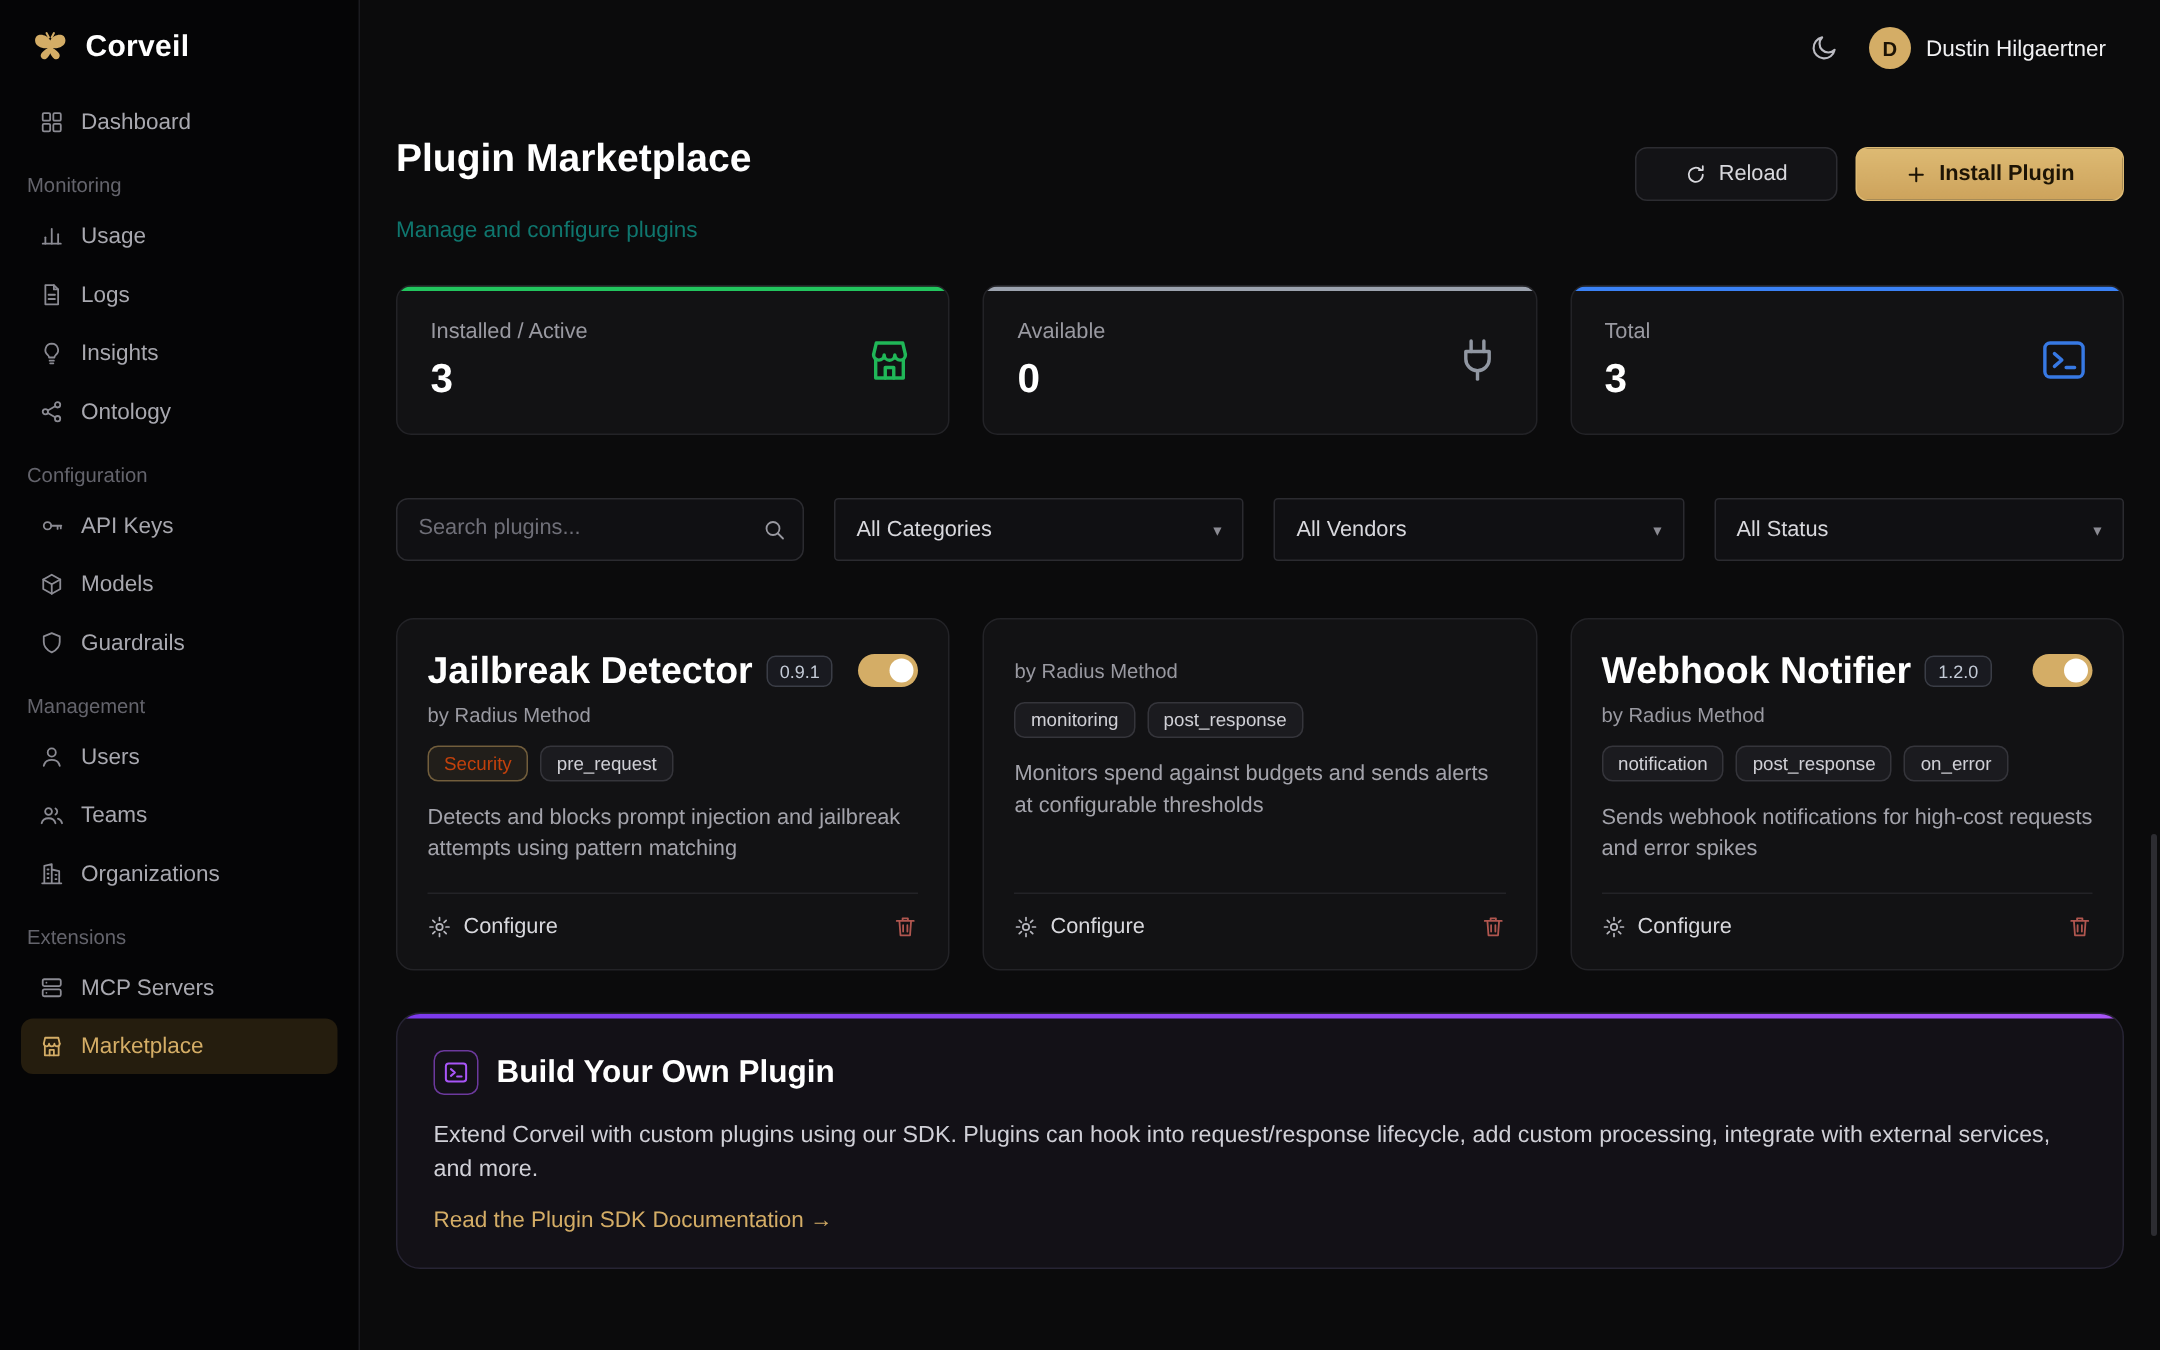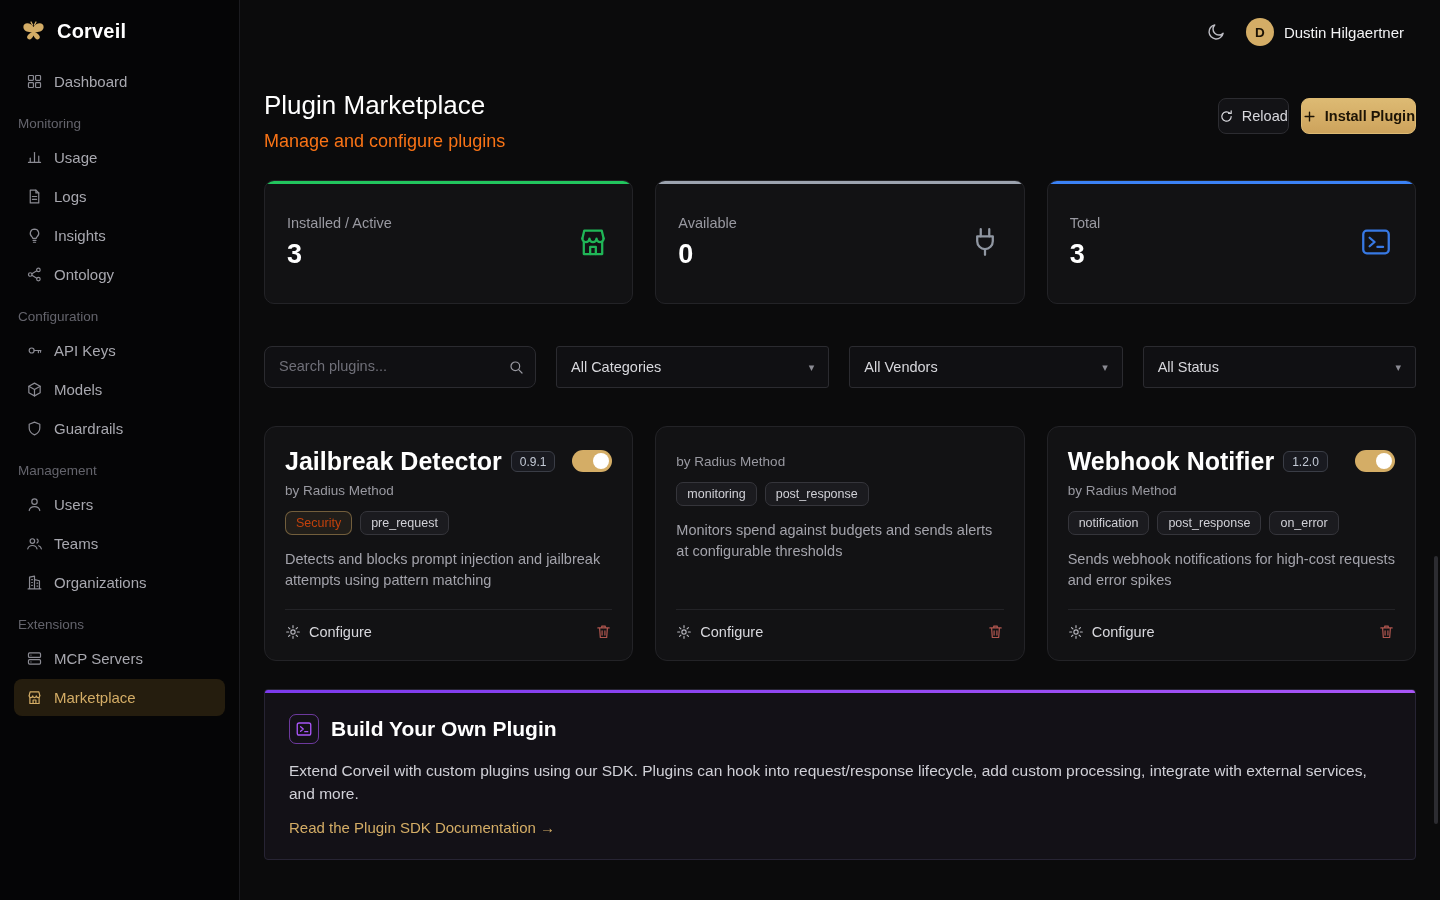--- a/index.html
+++ b/index.html
@@ -29,34 +29,34 @@
   .topbar{height:64px;flex:0 0 64px;display:flex;align-items:center;justify-content:flex-end;
           gap:20px;padding:0 36px}
   .icon-btn{background:none;border:none;padding:0;width:20px;height:20px;color:#bcbcc3;cursor:pointer}
   .user{display:flex;align-items:center;gap:10px;cursor:pointer}
   .avatar{width:28px;height:28px;border-radius:50%;background:var(--gold);color:#1c1305;
           display:flex;align-items:center;justify-content:center;font-size:13.5px;font-weight:700}
   .user-name{font-size:15px;color:#f2f2f4}
 
   .content{flex:1;padding:26px 24px 0;overflow:hidden}
   .page-head{display:flex;justify-content:space-between;align-items:flex-start}
-  .page-title{font-size:26px;font-weight:400;color:#fff;margin:0 0 10px}
-  .page-sub{font-size:18px;color:#f97316}
+  .page-title{font-size:26px;font-weight:700;color:#fff;margin:0 0 24px}
+  .page-sub{font-size:15px;color:#0f766e}
   .head-actions{display:flex;gap:12px;margin-top:8px}
-  .btn{display:flex;align-items:center;gap:8px;font-size:14.5px;padding:9px 0;border-radius:8px;
+  .btn{display:flex;align-items:center;gap:8px;font-size:14.5px;padding:9px 32px;border-radius:8px;
        cursor:pointer;font-family:inherit}
   .btn-secondary{background:#131316;border:1px solid #2c2c31;color:#d8d8dd}
   .btn-primary{background:linear-gradient(180deg,#ddba73,#cda35c);border:1px solid #ddba73;
                color:#1d1405;font-weight:700}
   .bicon{width:15px;height:15px;flex:0 0 15px}
 
   
   .stats{display:grid;grid-template-columns:repeat(3,1fr);gap:22px;margin-top:28px}
   .stat-card{position:relative;background:#121214;border:1px solid #232327;border-radius:10px;
-             height:124px;padding:0 22px;display:flex;align-items:center;
+             height:100px;padding:0 22px;display:flex;align-items:center;
              justify-content:space-between;overflow:hidden}
   .stat-accent{position:absolute;top:0;left:0;right:0;height:3px}
   .stat-label{font-size:14.5px;color:#9999a1;margin-bottom:8px}
   .stat-value{font-size:27px;font-weight:700;color:#fff}
   .stat-icon{width:34px;height:34px;flex:0 0 34px;opacity:.92}
 
   
   .filters{display:flex;gap:20px;margin-top:42px}
   .search-box{position:relative;flex:0 0 272px}
   .search-box input{width:100%;height:42px;background:#101013;border:1px solid #2b2b30;
@@ -91,21 +91,21 @@
   .plugin-desc{font-size:14.5px;line-height:1.45;color:#a3a3ab;margin:14px 0 18px}
   .plugin-footer{margin-top:auto;padding-top:13px;border-top:1px solid #232327;display:flex;
                  justify-content:space-between;align-items:center}
   .config-btn{display:flex;align-items:center;gap:8px;background:none;border:none;color:#d8d8dd;
               font-size:14.5px;cursor:pointer;padding:0;font-family:inherit}
   .gicon{width:16px;height:16px;flex:0 0 16px;color:#b7b7bе;color:#b7b7be}
   .trash-btn{background:none;border:none;width:17px;height:17px;padding:0;color:#b0564f;cursor:pointer}
 
   
   .banner{position:relative;margin-top:28px;background:#131117;border:1px solid #272434;
-          border-radius:4px;padding:24px 24px 22px;overflow:hidden}
+          border-radius:16px;padding:24px 24px 22px;overflow:hidden}
   .banner-accent{position:absolute;top:0;left:0;right:0;height:3px;
                  background:linear-gradient(90deg,#7c3aed,var(--purple))}
   .banner-head{display:flex;align-items:center;gap:12px}
   .banner-icon{width:30px;height:30px;border:1px solid rgba(168,85,247,.6);border-radius:7px;
                color:var(--purple);padding:5px;flex:0 0 30px}
   .banner-title{font-size:21px;font-weight:700;color:#fff}
   .banner-desc{font-size:15.5px;color:#d0d0d7;line-height:1.5;margin-top:15px}
   .banner-link{display:inline-block;margin-top:13px;font-size:15px;color:var(--gold);cursor:pointer}
 
   .scroll-thumb{position:fixed;right:2px;top:556px;width:4px;height:268px;background:#2c2c31;border-radius:2px}

